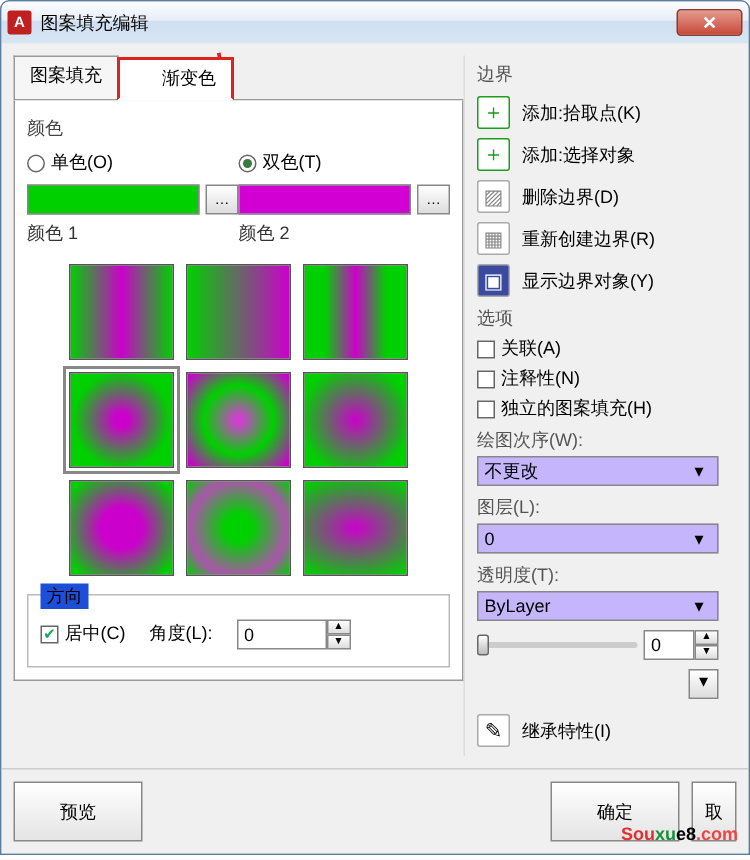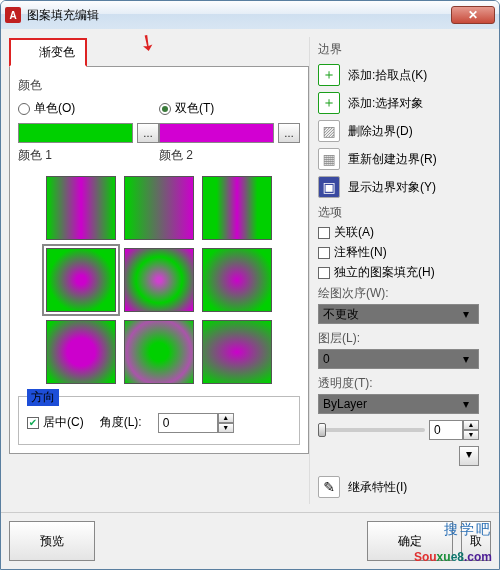--- a/index.html
+++ b/index.html
@@ -49,50 +49,51 @@
 .spinner { display: flex; align-items: center; }
 .spinner input { width: 60px; height: 20px; border: 1px solid #888; padding: 0 4px; }
 .spinner .btns { display: flex; flex-direction: column; }
 .spinner .btns div { width: 16px; height: 10px; border: 1px solid #888; background: linear-gradient(#fff,#ddd); font-size: 7px; text-align: center; line-height: 8px; }
 .section-title { color: #555; margin: 4px 0 2px; }
 .icon-row { display: flex; align-items: center; gap: 8px; margin: 6px 0; }
 .tool-icon { width: 22px; height: 22px; border: 1px solid #aaa; background: #fff; display: flex; align-items: center; justify-content: center; font-size: 14px; border-radius: 2px; }
 .tool-icon.green { color: #1a9f1a; border-color: #1a9f1a; }
 .tool-icon.gray { color: #888; }
 .opt-row { display: flex; align-items: center; gap: 4px; margin: 3px 0; }
-.select { width: 100%; height: 20px; border: 1px solid #888; background: #737373; display: flex; align-items: center; justify-content: space-between; padding: 0 4px; margin: 2px 0 6px; }
+.select { width: 100%; height: 20px; border: 1px solid #888; background: #c4b5fd; display: flex; align-items: center; justify-content: space-between; padding: 0 4px; margin: 2px 0 6px; }
 .select .arr { width: 16px; text-align: center; }
 .slider-row { display: flex; align-items: center; gap: 4px; }
 .slider { flex: 1; height: 4px; background: #ccc; position: relative; border-radius: 2px; }
 .slider .thumb { position: absolute; left: 0; top: -5px; width: 8px; height: 14px; background: linear-gradient(#fff,#bbb); border: 1px solid #666; border-radius: 2px; }
 .expand { width: 20px; height: 20px; border: 1px solid #888; background: linear-gradient(#fff,#ddd); text-align: center; margin: 6px 0 0 auto; }
 .footer { display: flex; justify-content: flex-start; gap: 60px; padding: 8px; border-top: 1px solid #ccc; background: #f0f0f0; }
 .btn { width: 86px; height: 40px; border: 1px solid #888; background: linear-gradient(#fff,#e4e4e4); display: flex; align-items: center; justify-content: center; }
 .watermark { position: absolute; right: 8px; bottom: 6px; text-align: right; }
 .watermark .cn { color: #2a6fb5; font-size: 14px; letter-spacing: 2px; }
 .watermark .en { font-size: 24px; font-weight: bold; }
 .watermark .en .s1 { color: #e03030; }
 .watermark .en .s2 { color: #1a8f3a; }
-.watermark .en .s3 { color: #0f766e; }
-.watermark .en .s4 { color: #4c1d95; }
+.watermark .en .s3 { color: #000000; }
+.watermark .en .s4 { color: #ef4444; }
 </style>
 </head>
 <body>
 
 <div class="window">
   <div class="titlebar">
     <div class="icon">A</div>
     <div class="title">图案填充编辑</div>
     <div class="close">✕</div>
   </div>
   <div class="arrow">➘</div>
 
   <div class="body">
     <div class="left">
       <div class="tabs">
+        <div class="tab">图案填充</div>
         <div class="tab active">渐变色</div>
       </div>
       <div class="panel">
         <div class="group-label">颜色</div>
         <div class="row">
           <div class="col">
             <div class="radio-row">
               <span class="radio"></span>
               <span>单色(O)</span>
             </div>
@@ -225,15 +226,14 @@
   <div class="footer">
     <div class="btn">预览</div>
     <div style="display:flex;gap:8px;margin-left:auto">
       <div class="btn">确定</div>
       <div class="btn" style="width:30px;overflow:hidden">取</div>
     </div>
   </div>
 </div>
 
 <div class="watermark">
-  <div class="cn">搜学吧</div>
   <div class="en"><span class="s1">Sou</span><span class="s2">xu</span><span class="s3">e8</span><span class="s4">.com</span></div>
 </div>
 
 </body></html>

